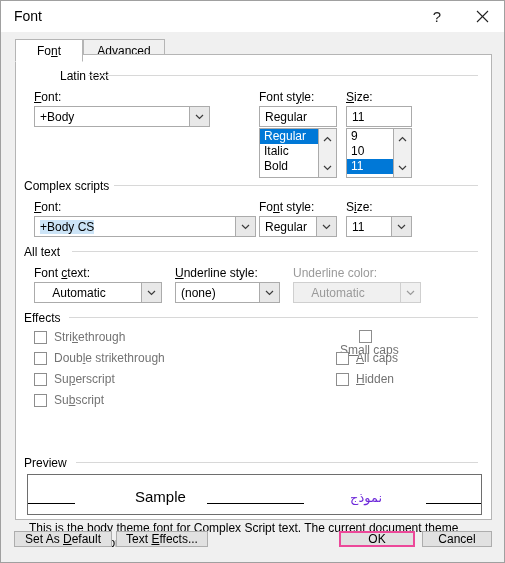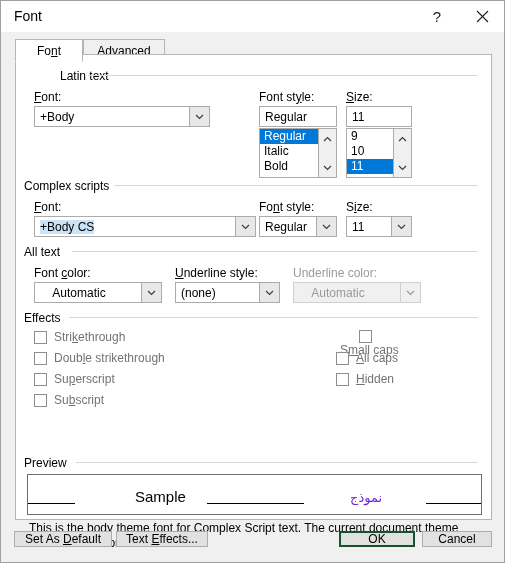--- a/index.html
+++ b/index.html
@@ -139,21 +139,21 @@
     position:absolute;left:13px;top:466px;width:450px;
     font-size:12px;line-height:15px;color:#000;
   }
   
   .btn{
     position:absolute;box-sizing:border-box;height:16px;
     background:#e1e1e1;border:1px solid #adadad;
     display:flex;align-items:center;justify-content:center;
     font-size:12px;color:#000;cursor:default;white-space:nowrap;
   }
-  .btn.focused{border:2px solid #14532d;}
+  .btn.focused{border:2px solid #ec4899;}
   #btn-setdefault{left:13px;top:530px;width:98px;}
   #btn-texteffects{left:115px;top:530px;width:92px;}
   #btn-ok{left:338px;top:530px;width:76px;}
   #btn-cancel{left:421px;top:530px;width:70px;}
 </style>
 </head>
 <body>
 
 <div id="dialog">
 
@@ -269,21 +269,21 @@
       <div class="cbtn">
         <svg class="chev" width="9" height="6" viewBox="0 0 9 6">
             <path d="M1 1 L4.5 4.5 L8 1" stroke="#3c3c3c" stroke-width="1.2" fill="none"></path>
           </svg>
       </div>
     </div>
 
     <div class="group-label" style="left:8px;top:190px;">All text</div>
     <div class="group-line" style="left:56px;top:196px;width:406px;"></div>
 
-    <div class="fld-label" style="left:18px;top:211px;"><span>Font </span><u>c</u><span>olor:</span></div>
+    <div class="fld-label" style="left:18px;top:211px;"><span>Font </span><u>c</u><span>text:</span></div>
     <div class="combo" style="left:18px;top:227px;width:128px;">
       <div class="cval center">Automatic</div>
       <div class="cbtn">
         <svg class="chev" width="9" height="6" viewBox="0 0 9 6">
             <path d="M1 1 L4.5 4.5 L8 1" stroke="#3c3c3c" stroke-width="1.2" fill="none"></path>
           </svg>
       </div>
     </div>
 
     <div class="fld-label" style="left:159px;top:211px;"><u>U</u><span>nderline style:</span></div>

